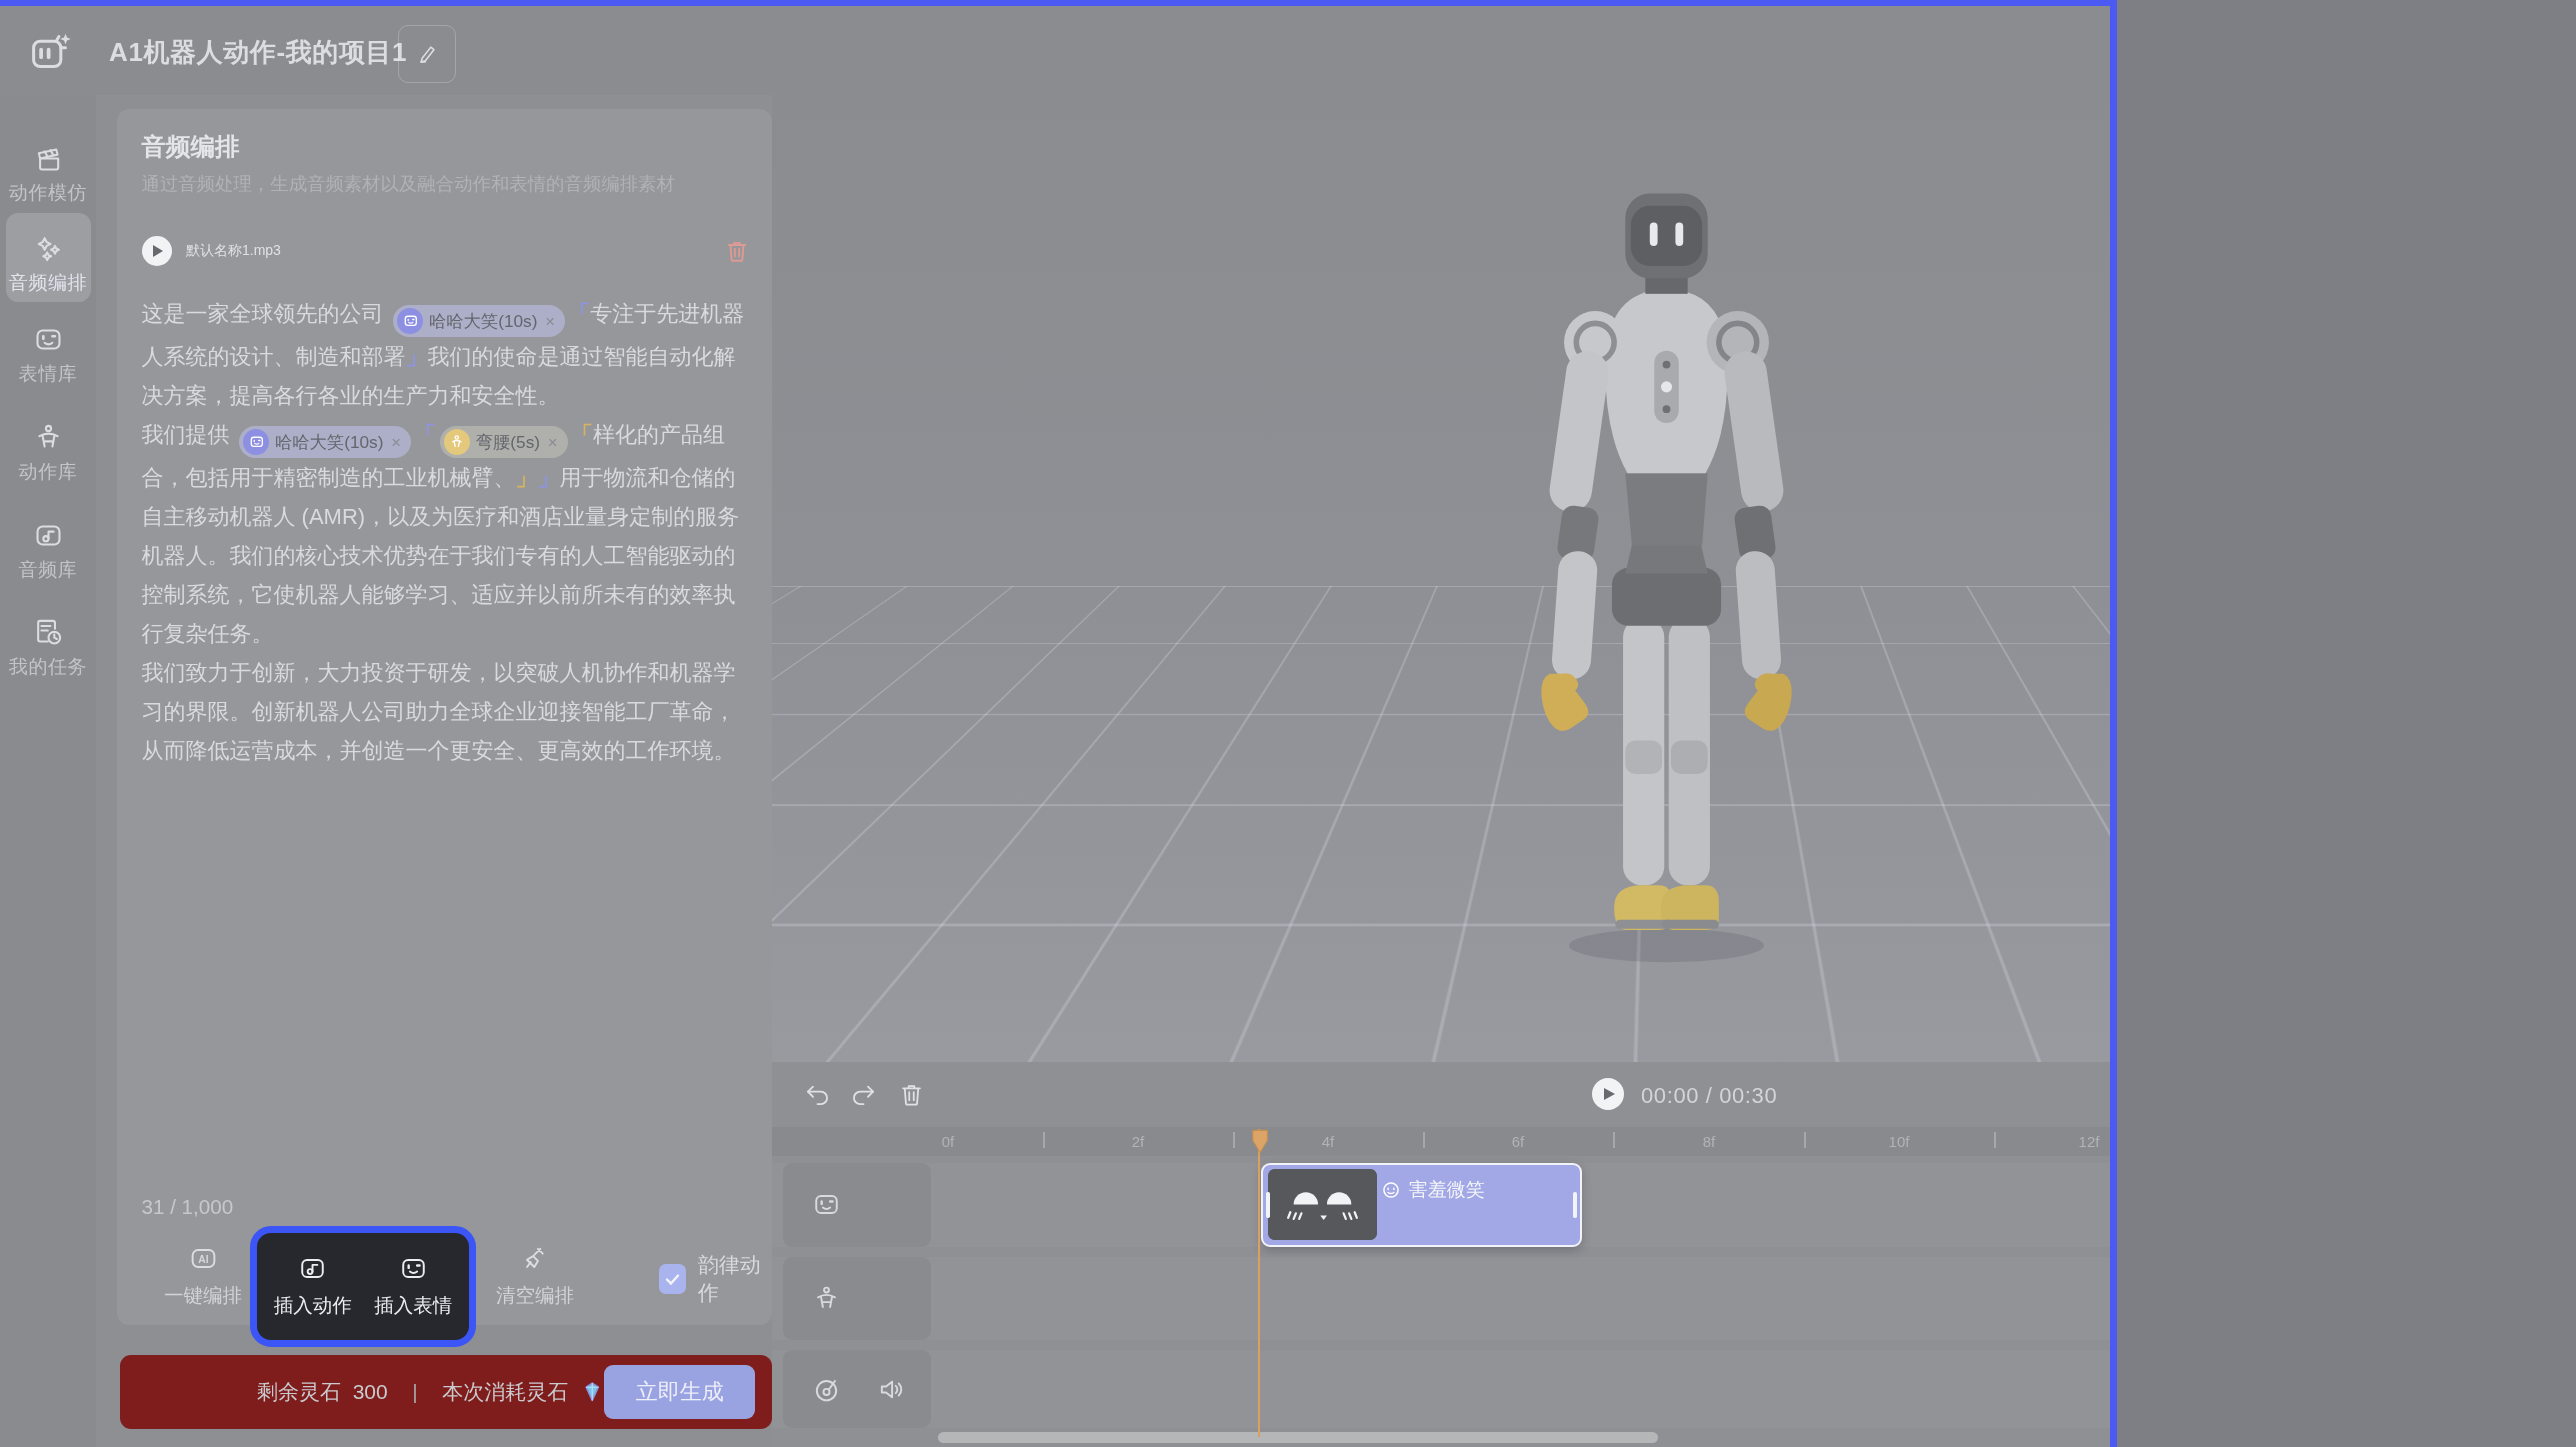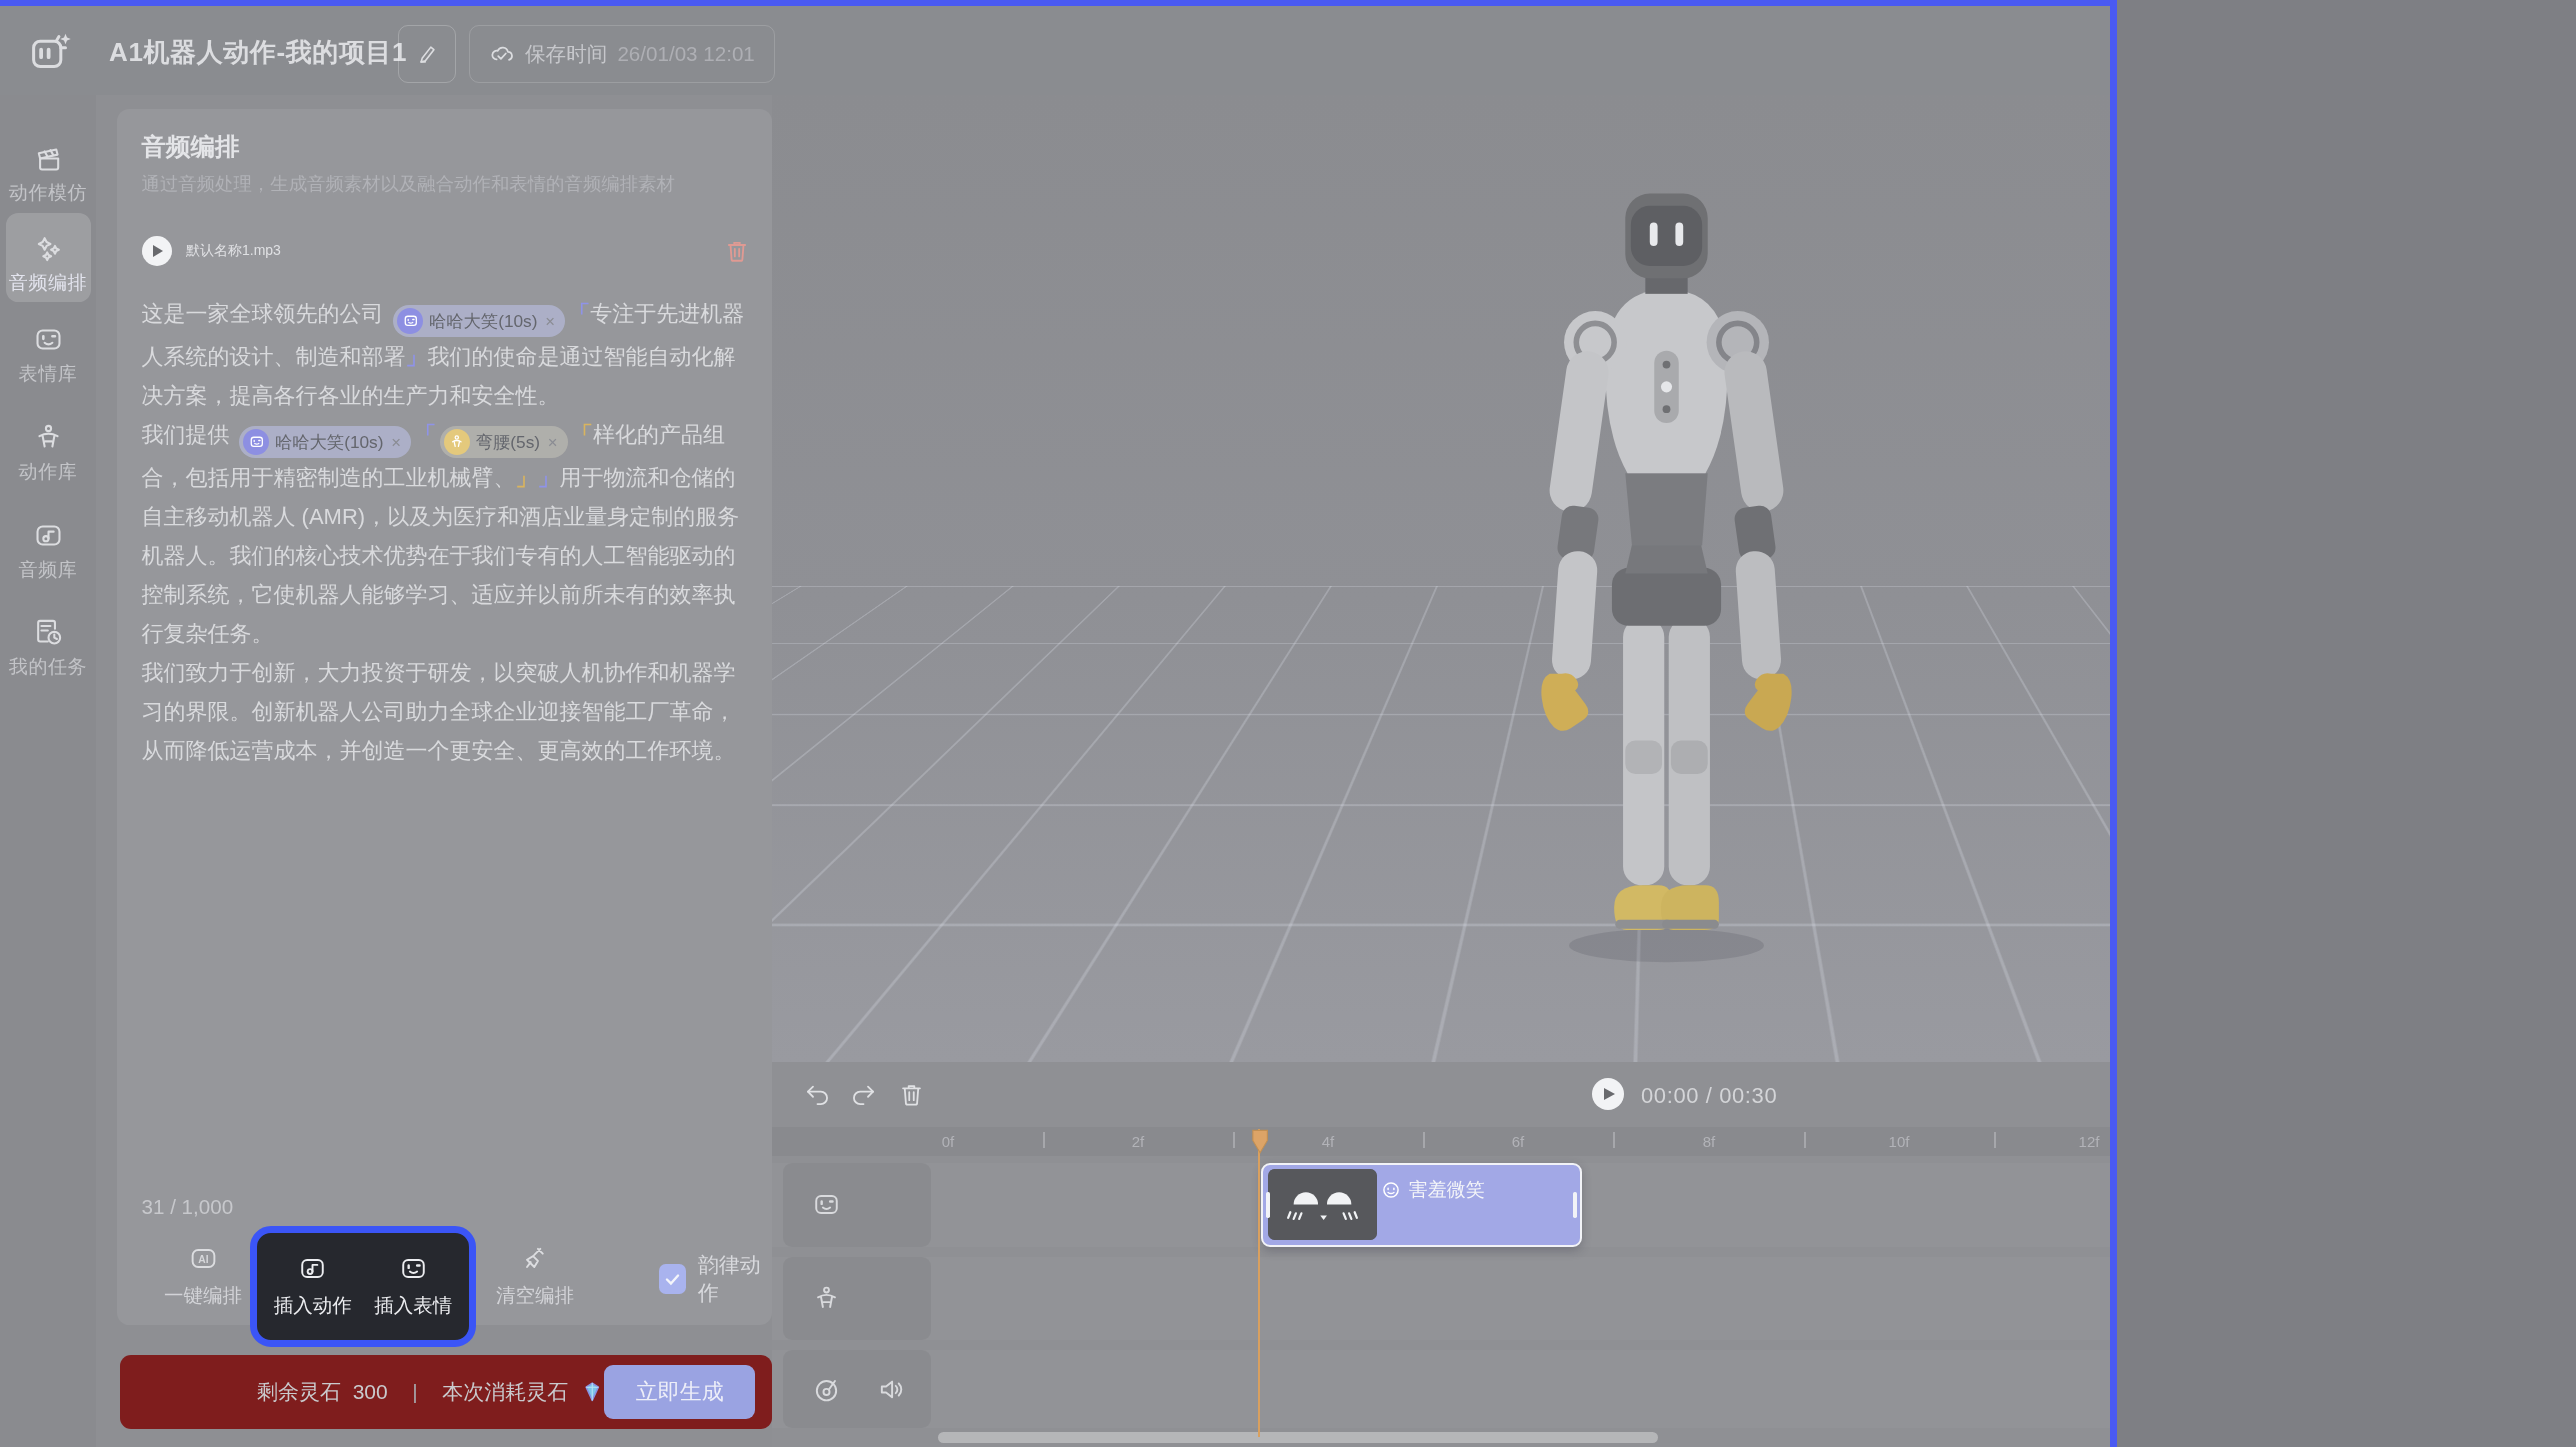--- a/index.html
+++ b/index.html
@@ -144,28 +144,20 @@
         <path d="M40 5l1.6 4 4 1.6-4 1.6-1.6 4-1.6-4-4-1.6 4-1.6z" fill="#dcdde0" stroke="none"></path>
         </svg>
     </div>
     <div class="abs title">A1机器人动作-我的项目1</div>
     <div class="abs pencil-box">
       <svg width="24.5" height="24.5" viewBox="0 0 48 48" class="ic">
           <path d="M14 34l17-22 6 5-17 22-8 2z"></path>
           <path d="M12 41h8"></path>
         </svg>
     </div>
-    <div class="abs save-pill">
-      <svg width="26" height="26" viewBox="0 0 48 48" class="ic">
-        <path d="M14 34a8 8 0 1 1 2-15.8A10 10 0 0 1 35 20a7.5 7.5 0 0 1 2 14.7"></path>
-        <path d="M17 28l5 5 9-10"></path>
-        </svg>
-      <span class="lbl">保存时间</span>
-      <span class="time">26/01/03 12:01</span>
-    </div>
     <div class="abs hbtn btn-synth">
       <svg width="26" height="26" viewBox="0 0 48 48" class="ic">
         <path d="M8 12a4 4 0 0 1 4-4h22l6 6v22a4 4 0 0 1-4 4H12a4 4 0 0 1-4-4z"></path>
         <path d="M15 8v10h16V8M16 40V28h16v12"></path>
         </svg>
       <span>合成并保存</span>
     </div>
     <div class="abs hbtn btn-deploy">
       <svg width="26" height="26" viewBox="0 0 48 48" class="ic">
         <rect x="8" y="14" width="24" height="20" rx="6"></rect>

